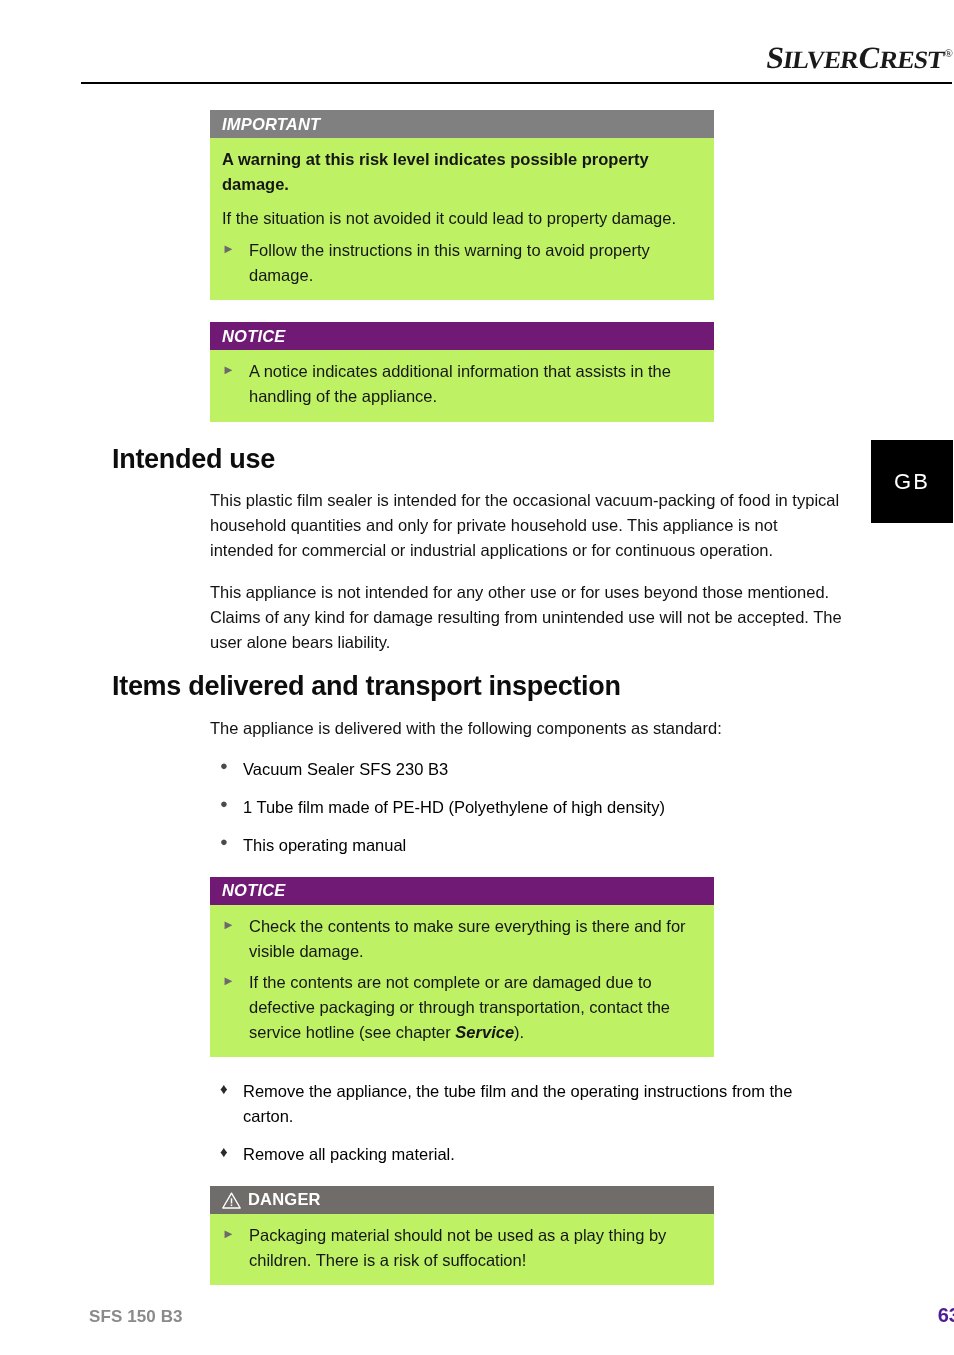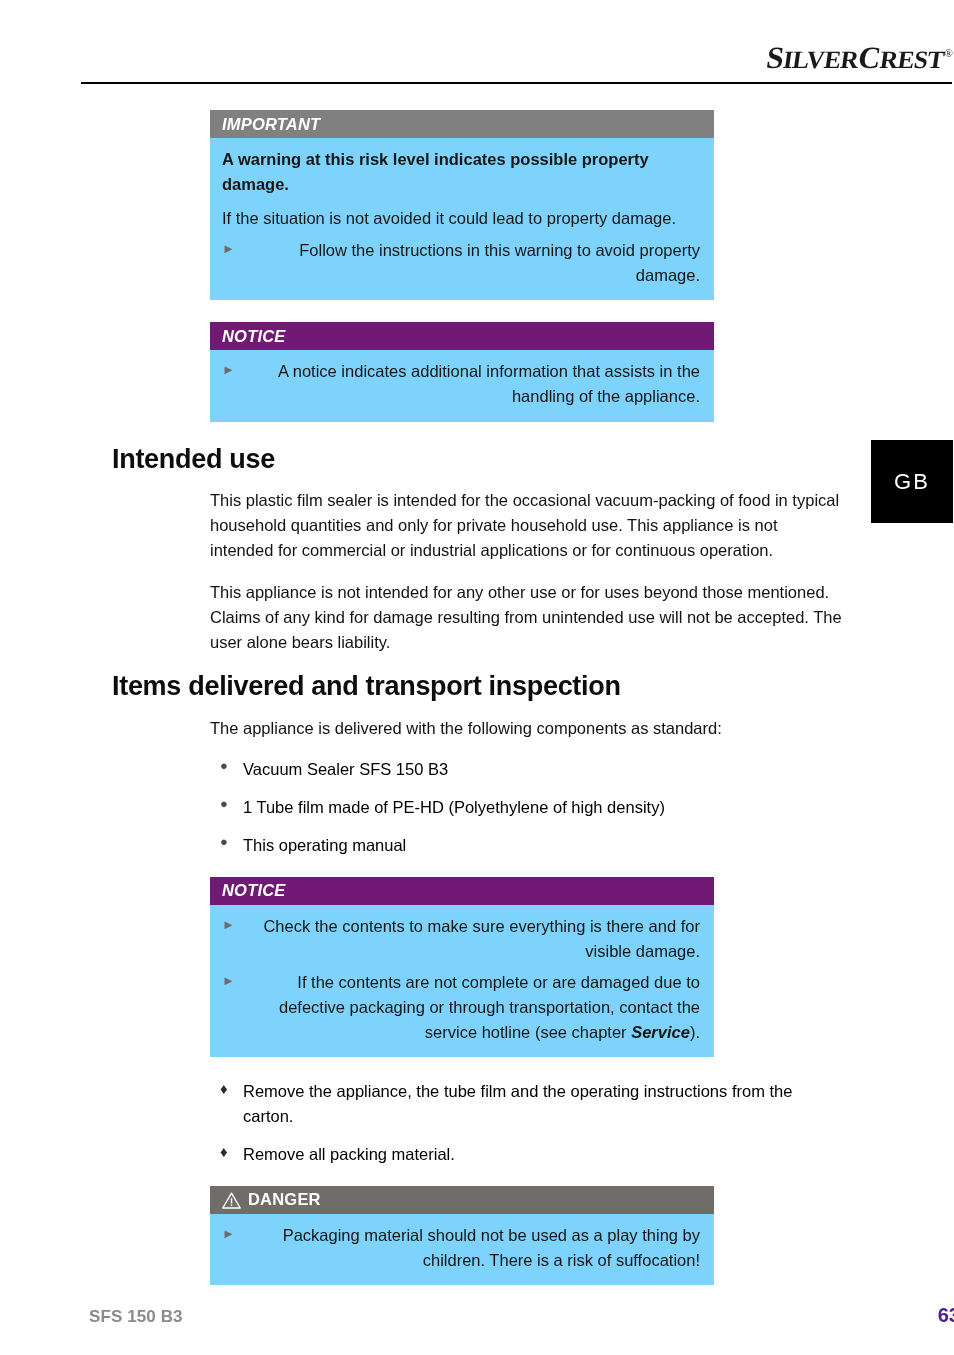--- a/index.html
+++ b/index.html
@@ -94,21 +94,21 @@
     color: #ffffff;
     font-weight: bold;
     font-size: 16.5px;
     letter-spacing: 0.2px;
   }
   .box-head.italic { font-style: italic; }
   .box-head.gray   { background: #808080; }
   .box-head.dark   { background: #701a75; }
   .box-head.danger { background: #6f6c6a; }
   .box-body {
-    background: #7dd3fc;
+    background: #bef264;
     padding: 9px 14px 12px 12px;
     font-size: 16.5px;
     line-height: 1.52;
     color: #161616;
   }
   .box-body p { margin: 0 0 7px 0; }
   .box-body p:last-child { margin-bottom: 0; }
   .box-body p.lead-bold { font-weight: bold; margin-bottom: 9px; }
 
   .warn-tri {
@@ -126,21 +126,21 @@
     font-size: 16.5px;
     line-height: 1.52;
   }
   .arrow-item:last-child { margin-bottom: 0; }
   .arrow-glyph {
     flex: 0 0 27px;
     color: #6b6b6b;
     font-size: 13px;
     line-height: 1.72;
   }
-  .arrow-text { flex: 1 1 auto; text-align: right; }
+  .arrow-text { flex: 1 1 auto; }
 
   
   h1.sec {
     font-size: 27px;
     font-weight: bold;
     margin: 0 0 13px 0;
     letter-spacing: -0.3px;
     line-height: 1.16;
     color: #0d0d0d;
   }
@@ -251,21 +251,21 @@
       <p>This appliance is not intended for any other use or for uses beyond those mentioned. Claims of any kind for damage resulting from unintended use will not be accepted. The user alone bears liability.</p>
     </div>
 
     <h1 class="sec">Items delivered and transport inspection</h1>
     <div class="body-block">
       <p>The appliance is delivered with the following components as standard:</p>
     </div>
     <ul class="plain">
       <li>
         <span class="li-glyph dot">●</span>
-        <span class="li-text">Vacuum Sealer SFS 150 B3</span>
+        <span class="li-text">Vacuum Sealer SFS 230 B3</span>
       </li>
       <li>
         <span class="li-glyph dot">●</span>
         <span class="li-text">1 Tube film made of PE-HD (Polyethylene of high density)</span>
       </li>
       <li>
         <span class="li-glyph dot">●</span>
         <span class="li-text">This operating manual</span>
       </li>
     </ul>

